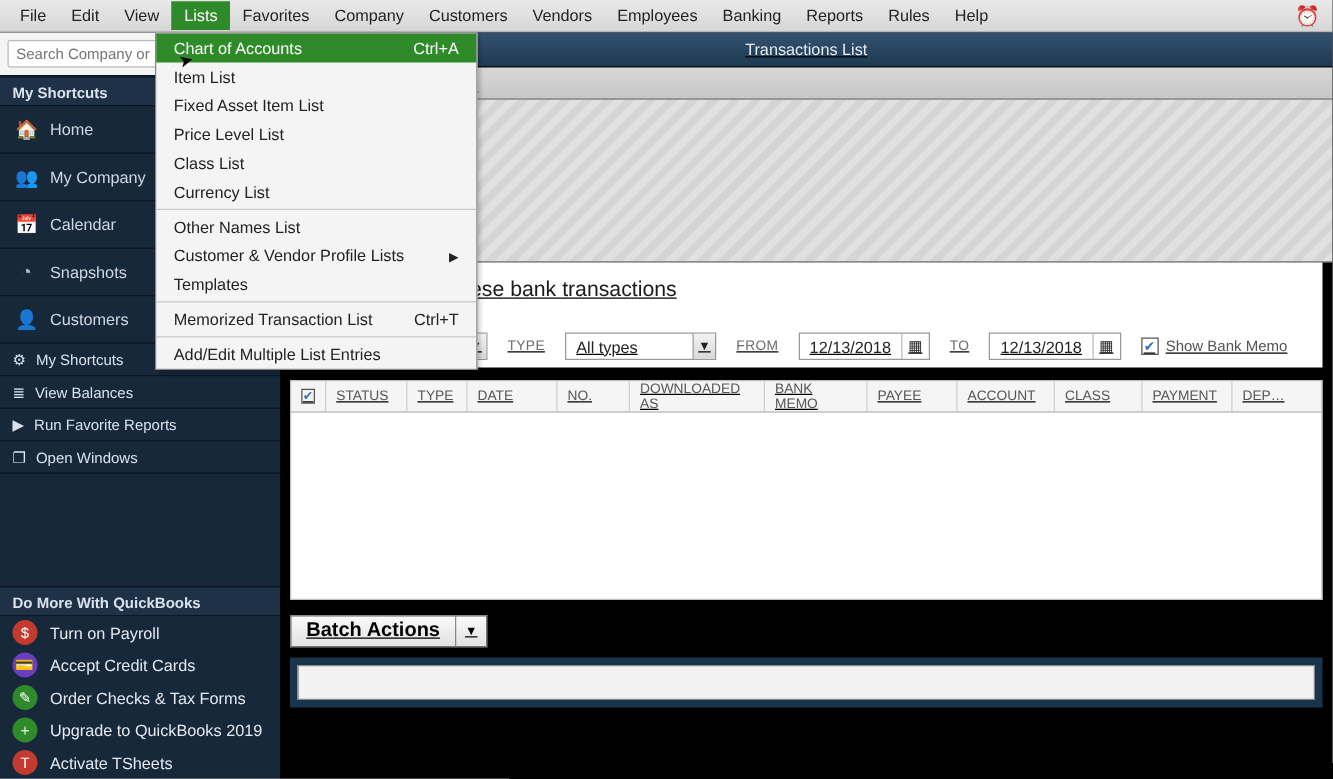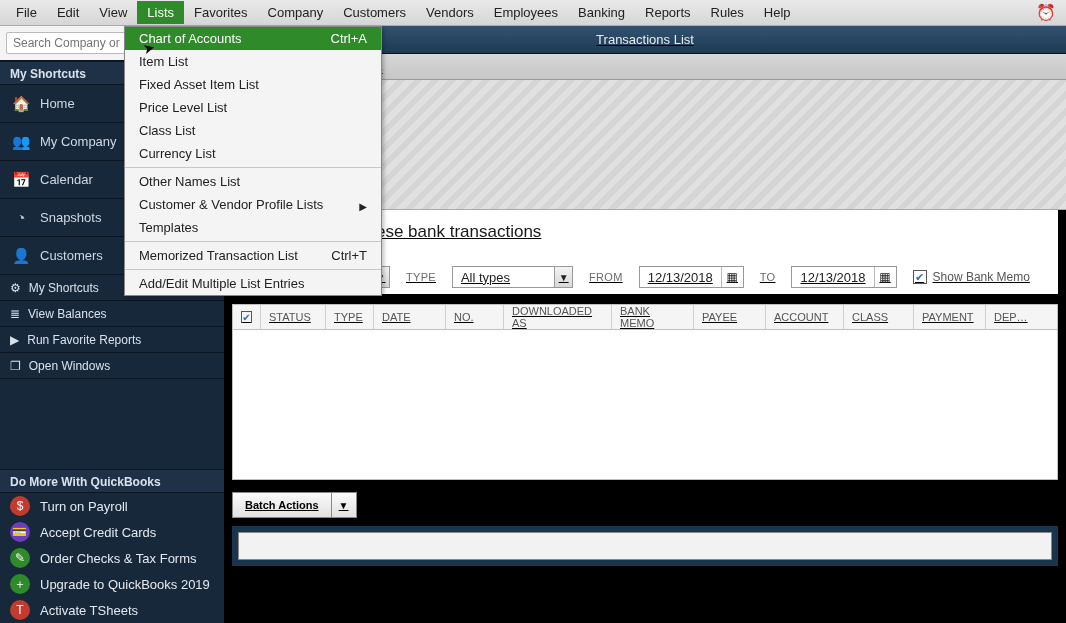--- a/index.html
+++ b/index.html
@@ -47,21 +47,21 @@
   .datebox { display:flex; align-items:center; border:1px solid #999; height:22px; background:#fff;text-align:right;}
   .datebox span { padding:0 8px; font-size:13px; color:#222;}
   .datebox .cal { width:22px; height:100%; border-left:1px solid #bbb; display:flex; align-items:center; justify-content:center; font-size:12px;}
   .chk { display:flex; align-items:center; gap:6px;}
   .chk .box { width:14px; height:14px; border:1px solid #555; display:flex; align-items:center; justify-content:center; font-size:11px; color:#2e6db5;}
   .gridhdr { margin-top:10px; background:#f5f5f5; border:1px solid #c0c0c0; display:flex; height:26px; align-items:center; font-size:11px; color:#555; text-transform:uppercase;}
   .gridhdr .hcell { padding:0 8px; border-right:1px solid #d0d0d0; height:100%; display:flex; align-items:center; gap:4px;}
   .gridbody { background:#fff; border:1px solid #c0c0c0; border-top:none; height:150px;}
   .batchbar { margin-top:12px; display:flex; }
   .batchbtn { display:flex; align-items:center; border:1px solid #888; background:linear-gradient(#fafafa,#e1e1e1); height:26px; }
-  .batchbtn span { padding:0 12px; font-size:11px; font-weight:bold;}
+  .batchbtn span { padding:0 12px; font-size:16px; font-weight:bold;}
   .batchbtn .dd { width:20px; height:100%; border-left:1px solid #888; display:flex; align-items:center; justify-content:center; font-size:10px;}
   .outer { margin-top:8px; padding:6px; background:#19344d; height:40px;}
   .inner { height:100%; background:#f2f2f2; border:1px solid #888;}
 
   
   .dropmenu {
     position:absolute; top:26px; left:124px; width:258px;
     background:#f4f4f4; border:1px solid #888; box-shadow:2px 2px 4px rgba(0,0,0,0.25);
     font-size:13px; color:#222; z-index:50;
   }

